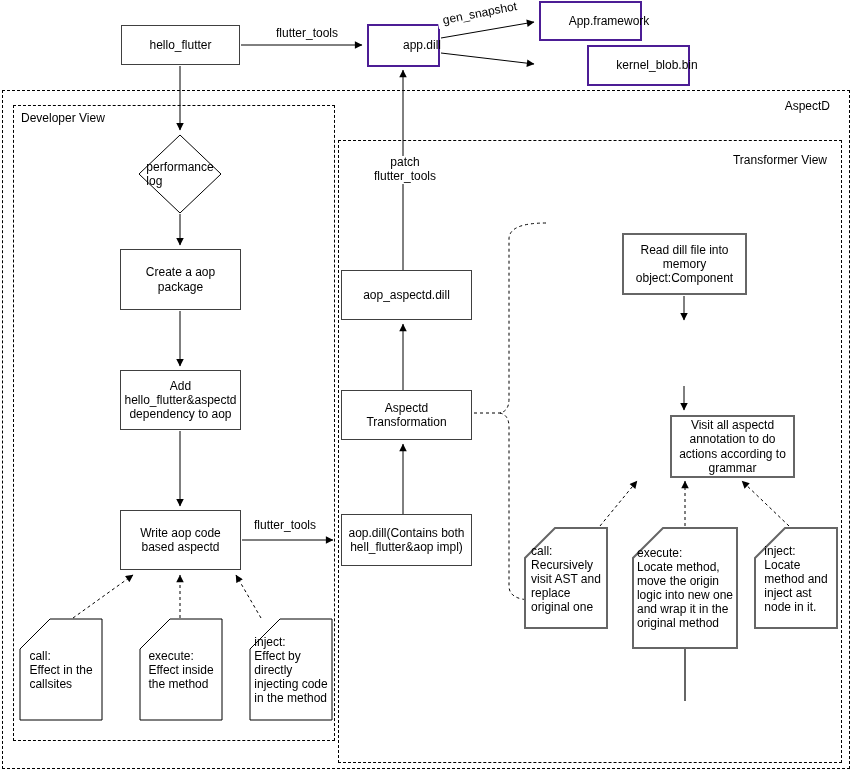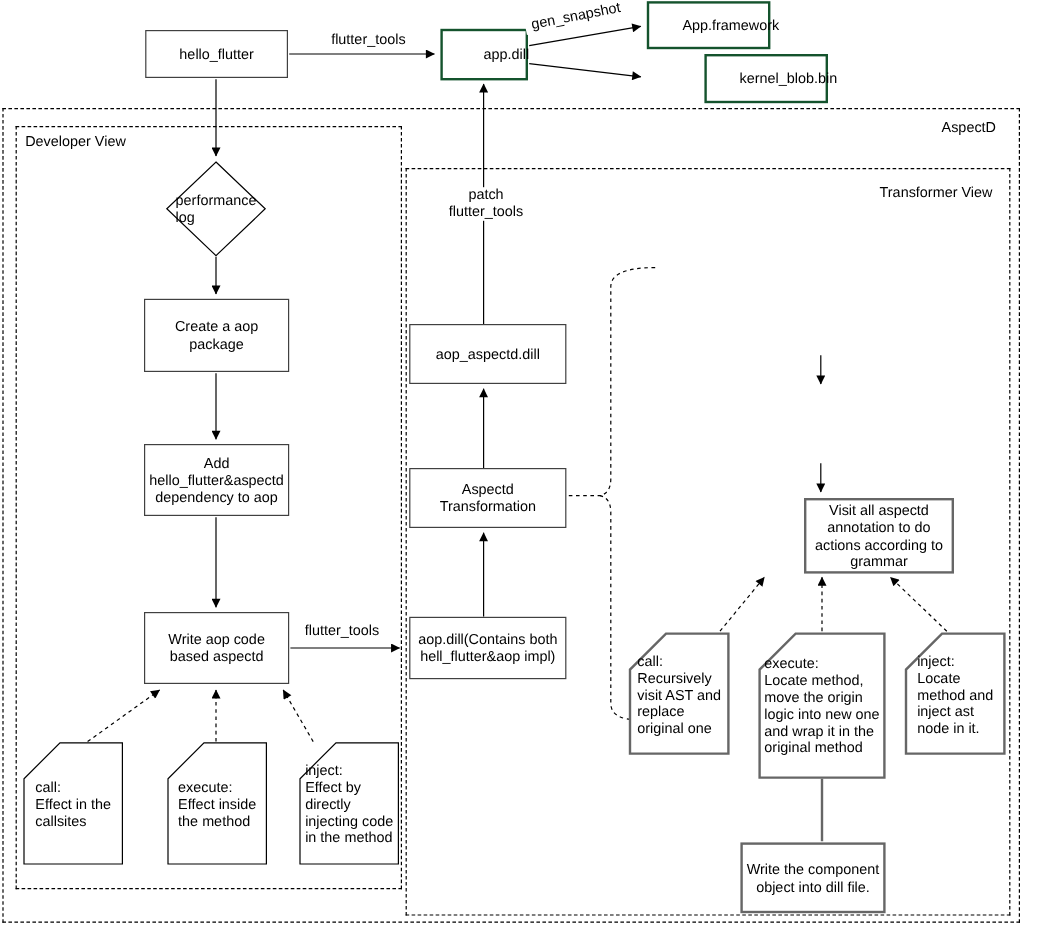--- a/index.html
+++ b/index.html
@@ -9,21 +9,21 @@
     overflow:hidden;
   }
   .zone{position:absolute;border:1px dashed #000;background:transparent;}
   .zlabel{position:absolute;font-size:12px;}
   svg.layer{position:absolute;left:0;top:0;z-index:2;}
   .node{
     position:absolute;box-sizing:border-box;background:#fff;border:1px solid #404040;
     display:flex;align-items:center;justify-content:center;text-align:center;
     white-space:pre-line;line-height:1.18;z-index:3;
   }
-  .node.gray{border:2px solid #14532d;padding-left:37px;}
+  .node.gray{border:2px solid #4c1d95;padding-left:37px;}
   .node.dgray{border:2px solid #666;}
   .notetext{
     position:absolute;display:flex;align-items:center;justify-content:center;
     white-space:pre-line;line-height:1.18;z-index:4;
   }
   .lbl{
     position:absolute;background:#fff;text-align:center;white-space:pre-line;
     line-height:1.15;padding:0 2px;z-index:5;
   }
   .rot{transform:rotate(-11deg);}
@@ -96,26 +96,27 @@
   <div class="node" style="left:120px;top:370px;width:121px;height:60px;">Add
 hello_flutter&amp;aspectd
 dependency to aop</div>
   <div class="node" style="left:120px;top:510px;width:121px;height:60px;">Write aop code
 based aspectd</div>
   <div class="node" style="left:341px;top:270px;width:131px;height:50px;">aop_aspectd.dill</div>
   <div class="node" style="left:341px;top:390px;width:131px;height:50px;">Aspectd
 Transformation</div>
   <div class="node" style="left:341px;top:514px;width:131px;height:52px;">aop.dill(Contains both
 hell_flutter&amp;aop impl)</div>
+  <div class="node dgray" style="left:622px;top:233px;width:125px;height:62px;">Read dill file into
+memory
+object:Component</div>
   <div class="node dgray" style="left:622px;top:415px;width:125px;height:63px;margin-left:48px;">Visit all aspectd
 annotation to do
 actions according to
 grammar</div>
-  <div class="node dgray" style="left:617px;top:702px;width:121px;height:59px;">Write the component
-object into dill file.</div>
 
   <div class="notetext" style="left:139px;top:144px;width:82px;height:60px;">performance
 log</div>
 
   <div class="notetext" style="left:20px;top:626px;width:82px;height:88px;">call:
 Effect in the
 callsites</div>
   <div class="notetext" style="left:140px;top:626px;width:82px;height:88px;">execute:
 Effect inside
 the method</div>

